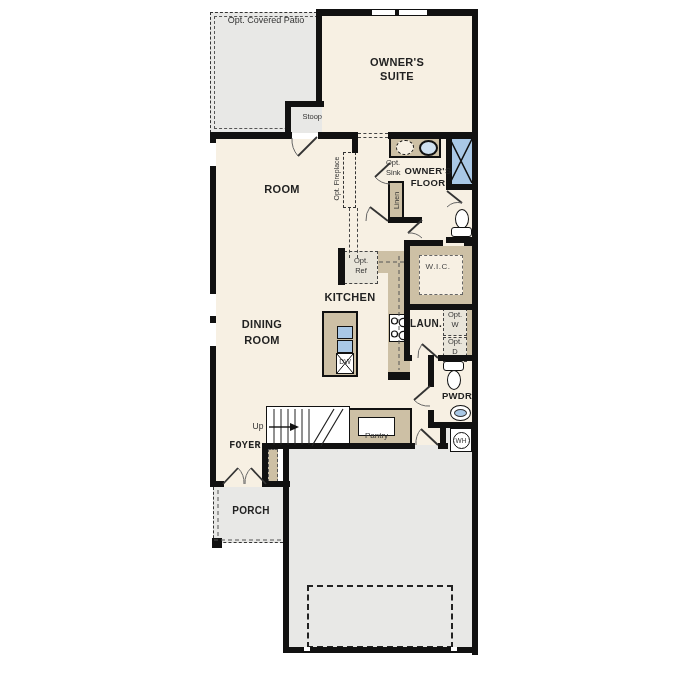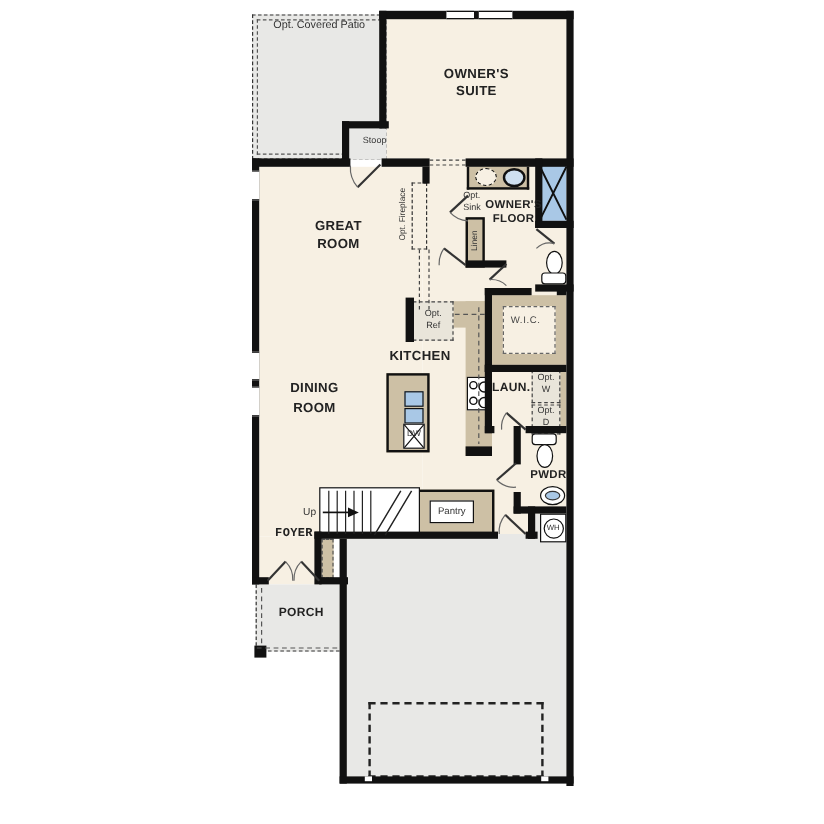--- a/index.html
+++ b/index.html
@@ -176,21 +176,20 @@
 
   <div class="abs" style="left:358px;top:417px;width:37px;height:19px;background:#fff;border:1.5px solid #111;box-sizing:border-box;z-index:45;"></div>
 
   <div class="sm" style="left:210px;top:15px;width:112px;font-size:9px;text-align:center;">Opt. Covered Patio</div>
   <div class="sm" style="left:287px;top:112px;width:35px;font-size:7.5px;text-align:right;">Stoop</div>
   <div class="lbl" style="left:332px;top:56px;width:130px;font-size:11px;line-height:13.5px;">
     <span style="display:block">OWNER'S</span>
     <span style="display:block">SUITE</span>
   </div>
   <div class="lbl" style="left:214px;top:182px;width:136px;font-size:11px;line-height:14.5px;">
-    <span style="display:block">GREAT</span>
     <span style="display:block">ROOM</span>
   </div>
   <div class="lbl" style="left:392px;top:165px;width:72px;font-size:9.5px;line-height:12px;">
     <span style="display:block">OWNER'S</span>
     <span style="display:block">FLOOR</span>
   </div>
   <div class="sm" style="left:386px;top:158px;width:26px;font-size:7.5px;line-height:9.5px;text-align:left;">
     <span style="display:block">Opt.</span>
     <span style="display:block">Sink</span>
   </div>
@@ -212,17 +211,17 @@
     <span style="display:block">W</span>
   </div>
   <div class="sm" style="left:443px;top:337px;width:24px;font-size:7.5px;line-height:9.5px;text-align:center;">
     <span style="display:block">Opt.</span>
     <span style="display:block">D</span>
   </div>
   <div class="lbl" style="left:437px;top:390px;width:40px;font-size:9.5px;">PWDR</div>
   <div class="sm" style="left:336px;top:358px;width:18px;font-size:7px;text-align:center;">DW</div>
   <div class="sm" style="left:452px;top:437px;width:18px;font-size:6.5px;text-align:center;">WH</div>
   <div class="sm" style="left:249px;top:421px;width:18px;font-size:8.5px;text-align:center;">Up</div>
-  <div class="sm" style="left:358px;top:421px;width:37px;font-size:8px;text-align:center;z-index:50;">Pantry</div>
+  <div class="sm" style="left:358px;top:431px;width:37px;font-size:8px;text-align:center;z-index:50;">Pantry</div>
   <div class="lbl" style="left:222px;top:440px;width:46px;font-size:10px;font-family:Liberation Mono, monospace;">FOYER</div>
   <div class="lbl" style="left:226px;top:505px;width:50px;font-size:10px;">PORCH</div>
 
 </div>
 
 </body></html>

